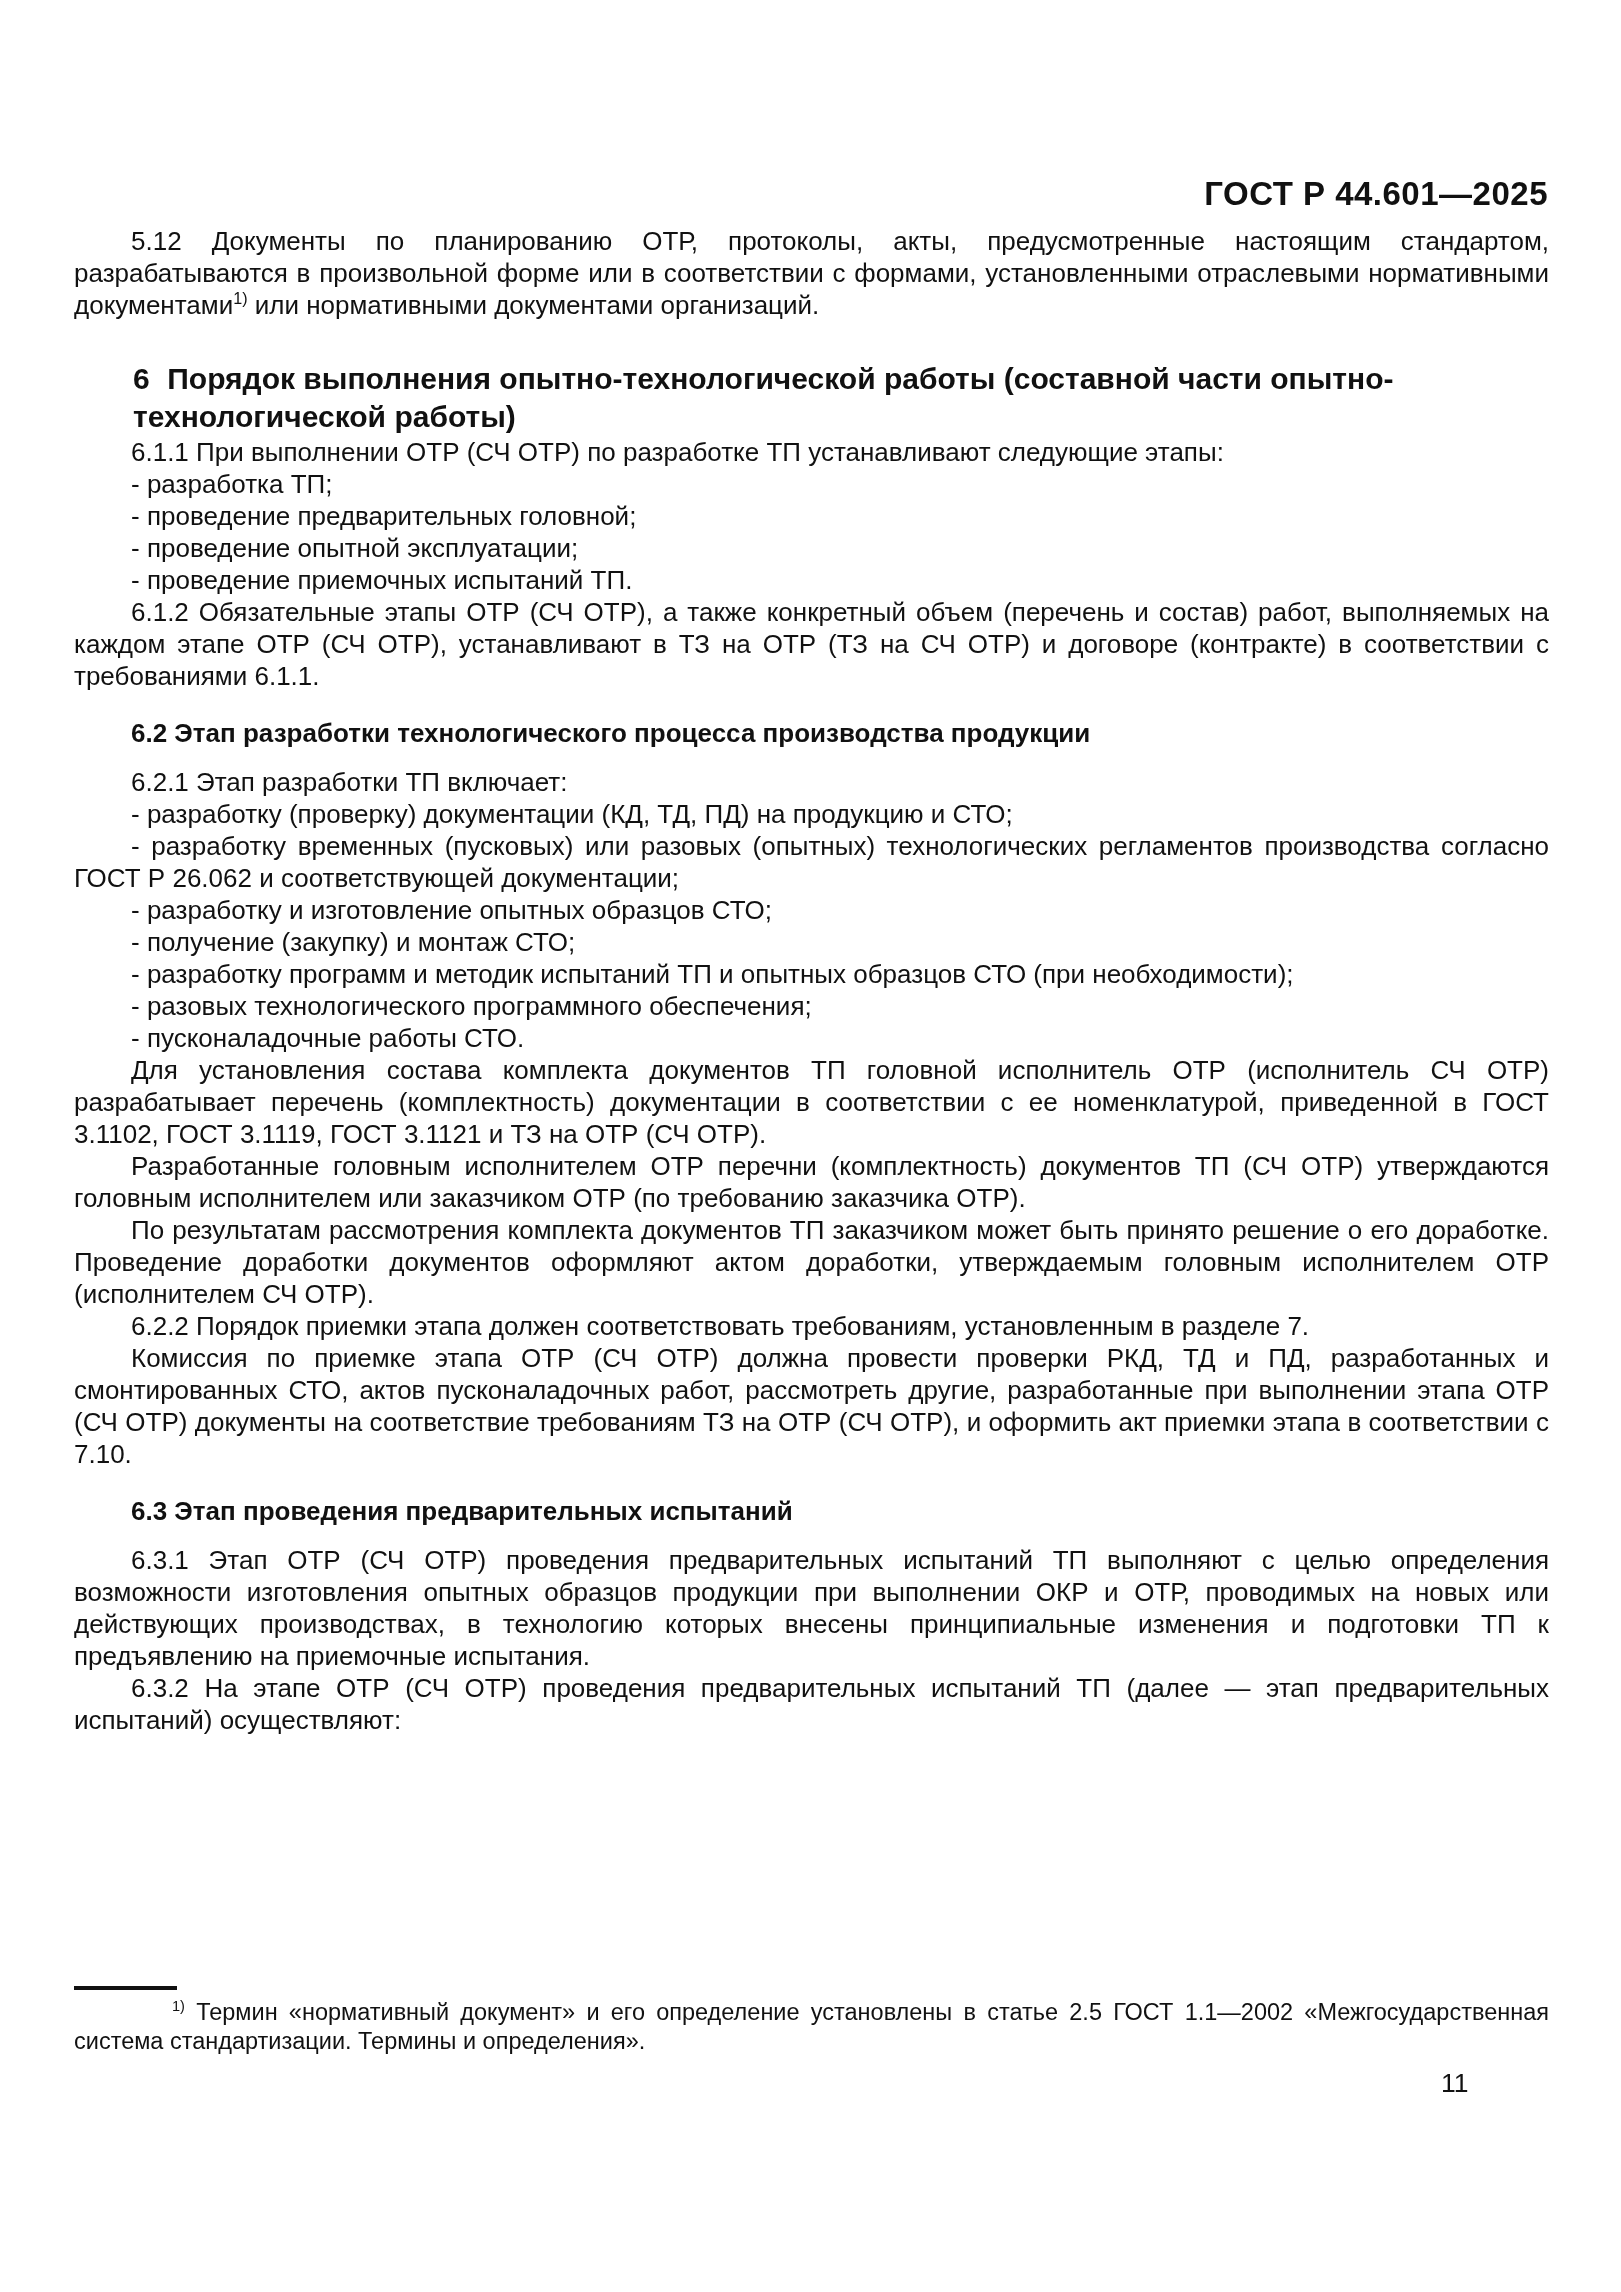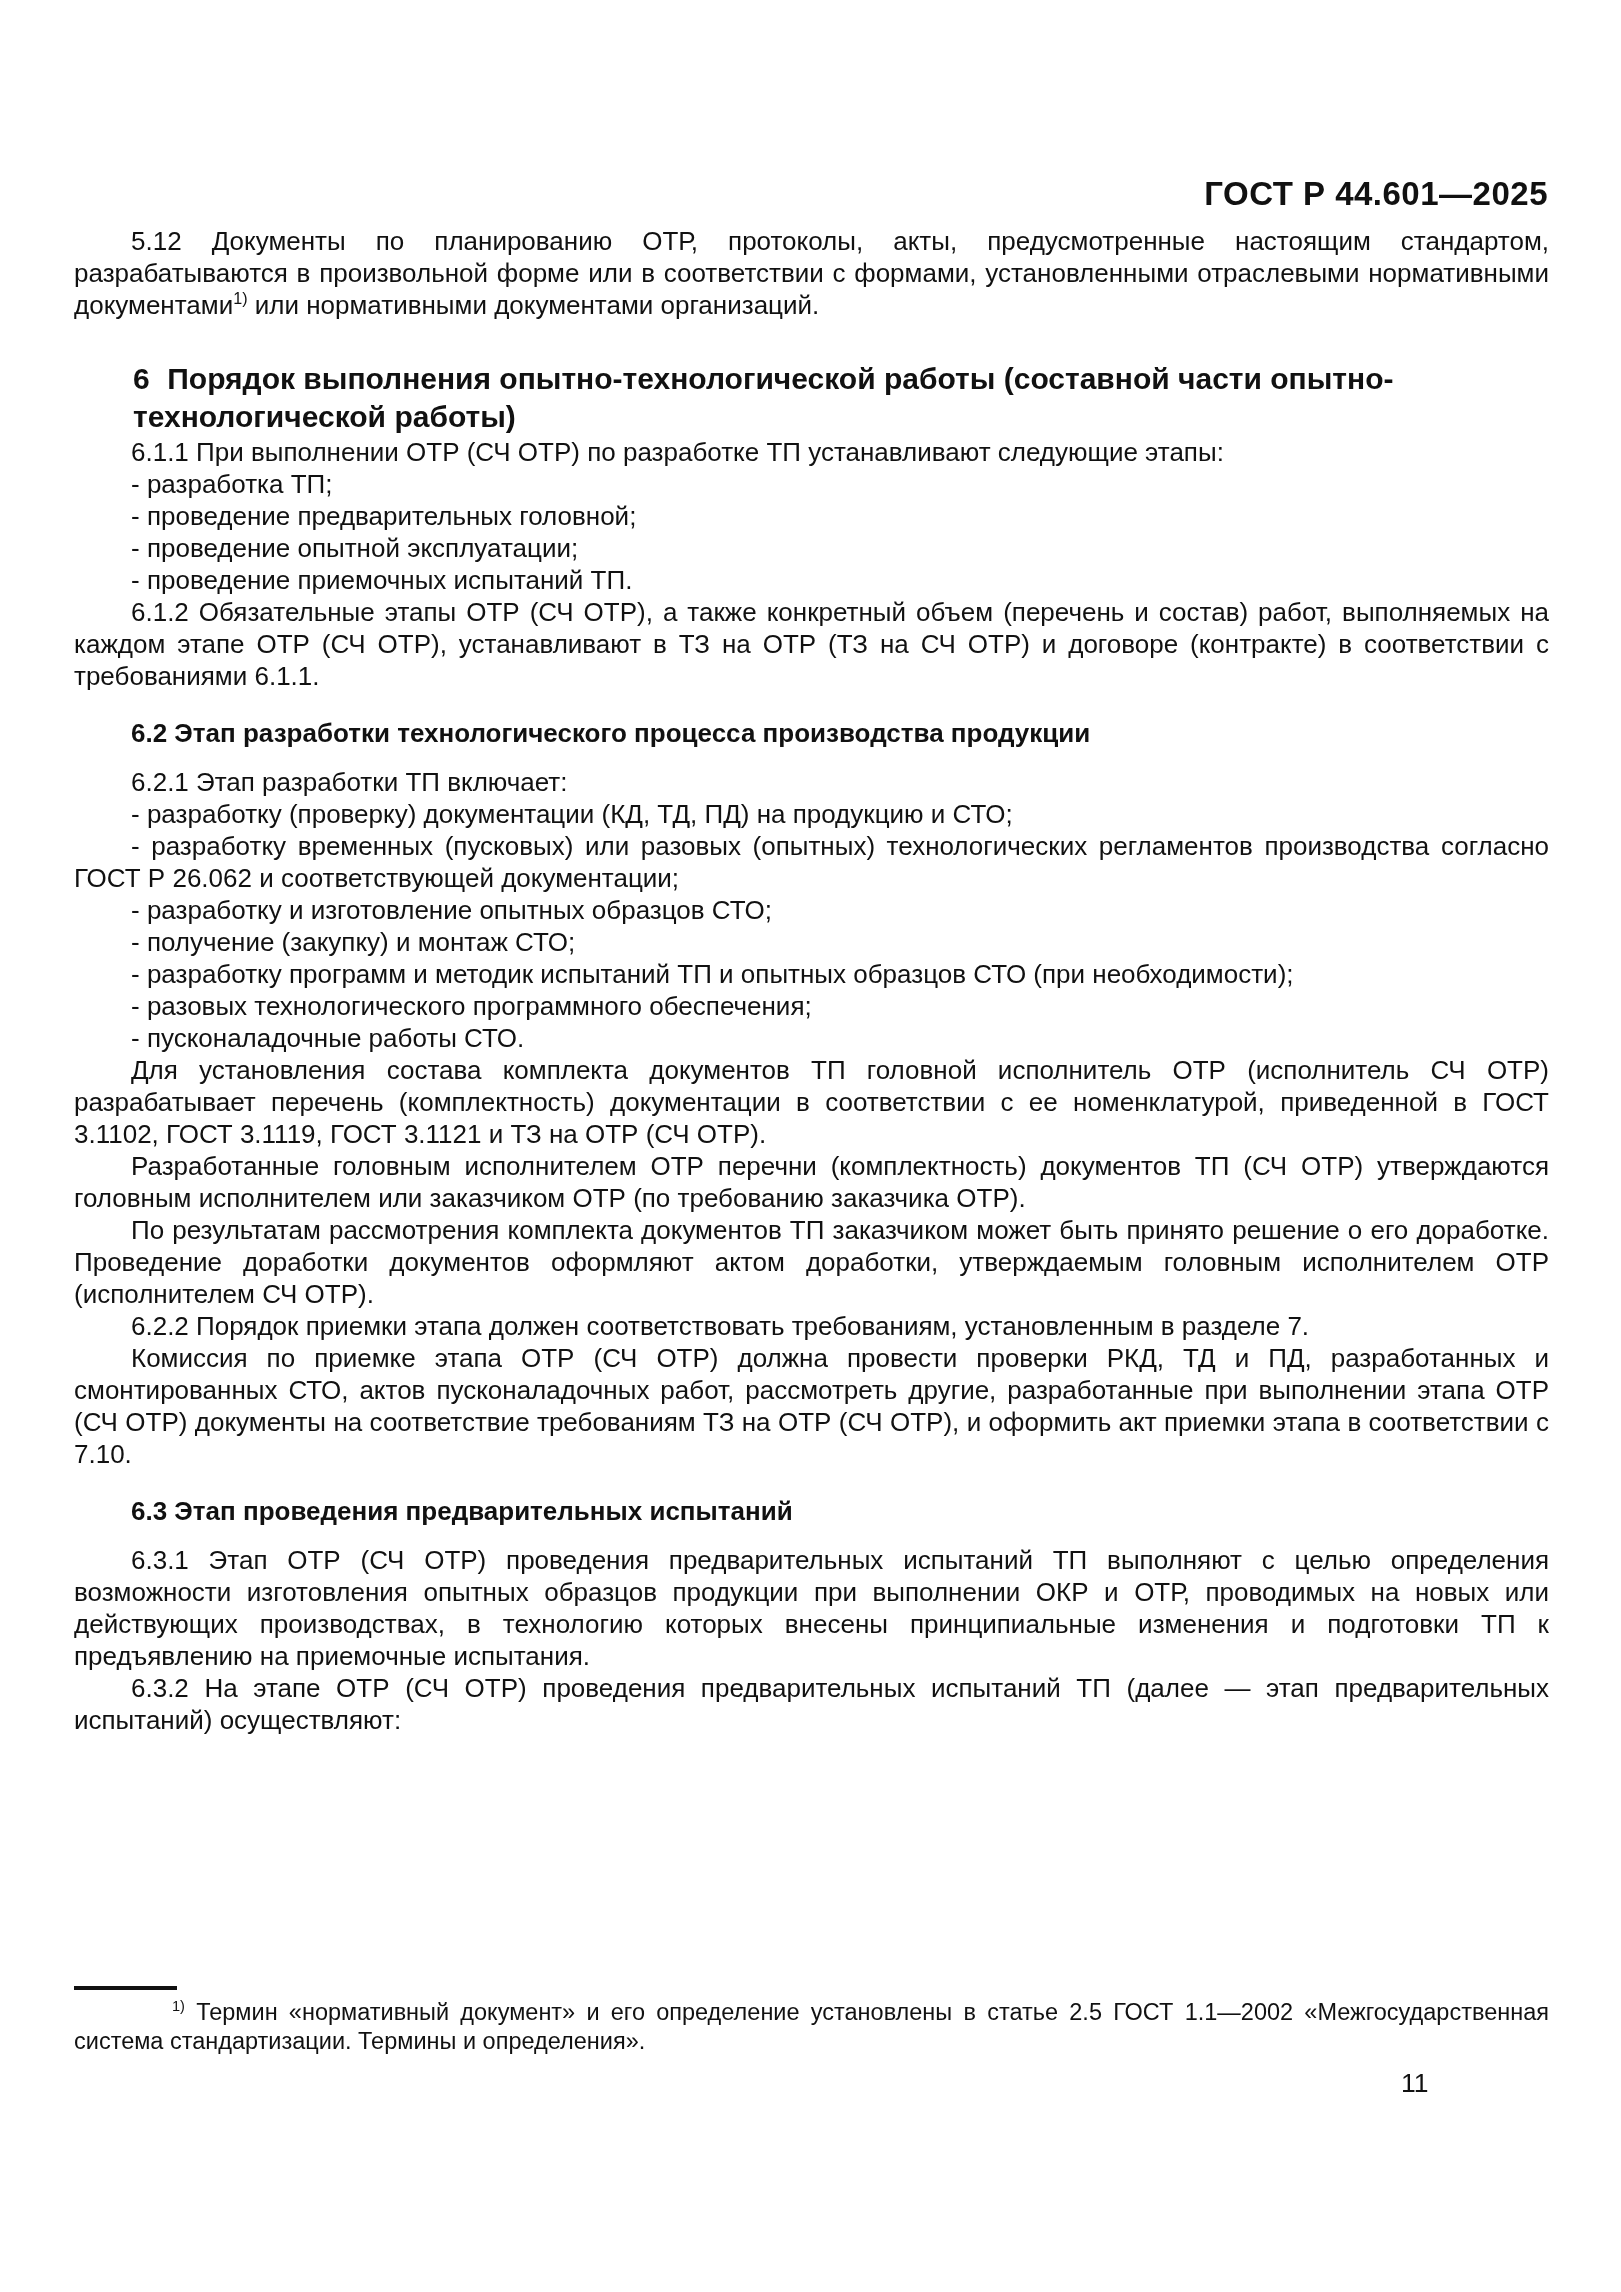--- a/index.html
+++ b/index.html
@@ -78,21 +78,21 @@
   .footnote p {
     margin: 0;
     font-size: 23.5px;
     line-height: 29px;
     text-align: justify;
     text-indent: 98px;
   }
   .page-number {
     position: absolute;
     top: 2068px;
-    left: 1401px;
+    left: 1441px;
     font-size: 26.5px;
   }
 </style>
 </head>
 <body>
 
 <div class="page">
 
   <div class="running-header">
     <span>ГОСТ Р 44.601—2025</span>

